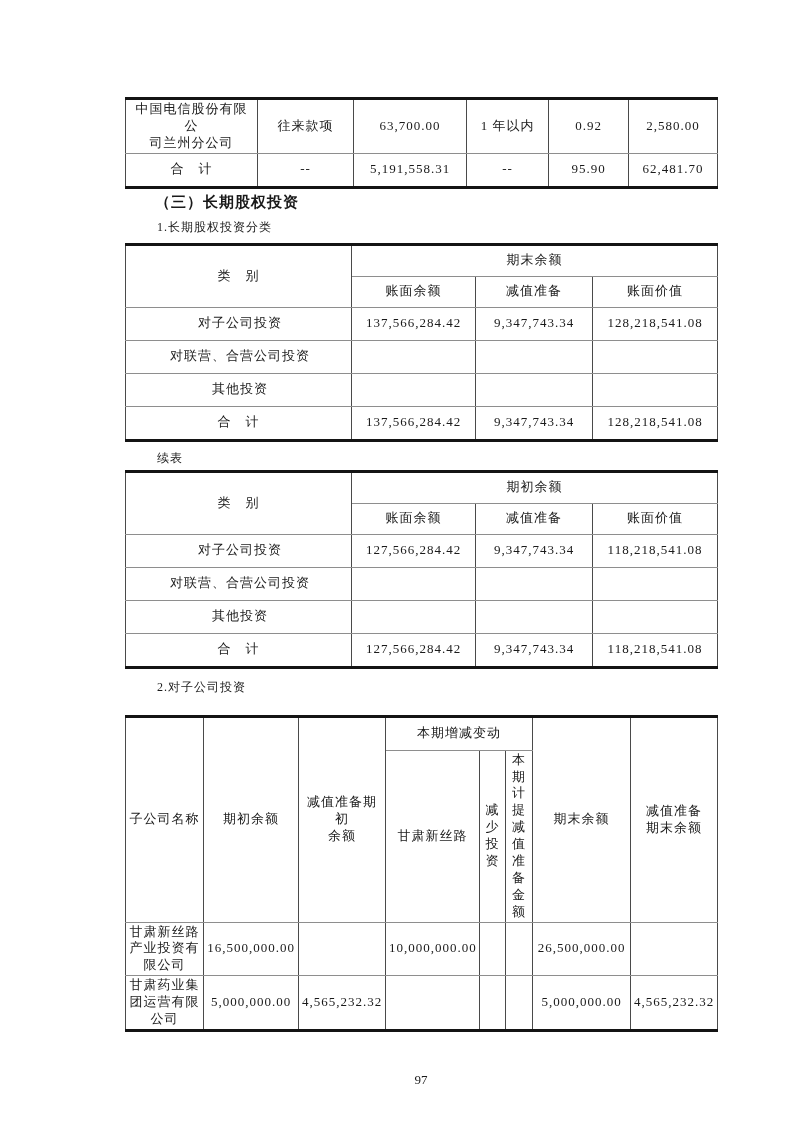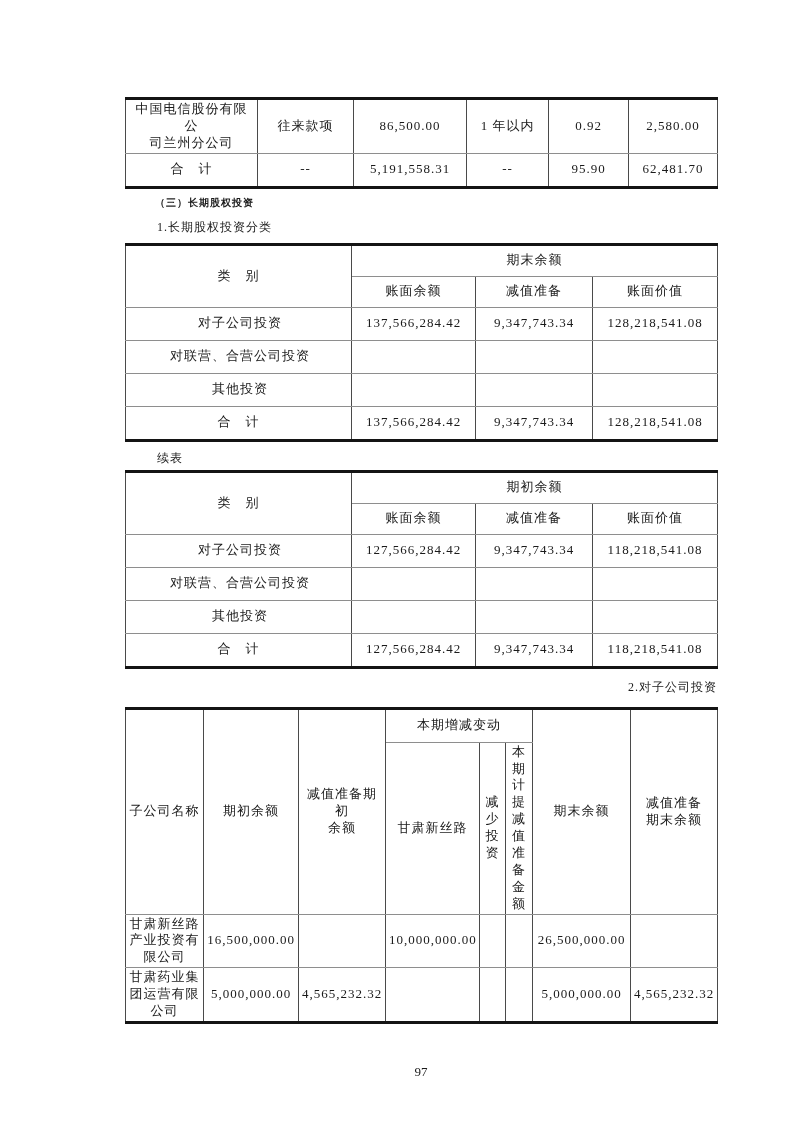--- a/index.html
+++ b/index.html
@@ -39,33 +39,33 @@
   .pre { white-space: pre-line; }
   .left { text-align: left; padding-left: 5px; }
   .num { text-align: right; padding-right: 8px; letter-spacing: 0; }
   .t1 { margin-top: 97px; padding-left: 29px; }
   .t1 tr.r1 td { height: 45px; }
   .t1 tr.r2 td { height: 44px; }
   .t1 tr.r3 td { height: 30px; }
 
   .heading {
     margin: 5px 0 0 30px;
-    font-size: 10px;
+    font-size: 15px;
     font-weight: bold;
     letter-spacing: 1px;
     line-height: 17px;
   }
   .subheading {
     font-size: 12px;
     letter-spacing: 1px;
     line-height: 16px;
   }
   .sub1 { margin: 8px 0 8px 32px; }
   .contlabel { margin: 8px 0 4px 32px; }
-  .sub2 { margin: 10px 0 12px 32px; text-align: right; }
+  .sub2 { margin: 10px 0 20px 32px; }
 
   .tcls tr.hr1 th { height: 28px; }
   .tcls tr.hr2 th { height: 28px; }
   .tcls tr.dr td { height: 30px; }
   .tcls td.cat { padding-left: 6px; }
 
   .t4 { line-height: 1.2; }
   .t4 tr.hr1 th { height: 30px; }
   .t4 tr.hr2 th { height: 155px; letter-spacing: 1px; padding: 1px 1px; }
   .t4 td, .t4 th { line-height: 1.22; }
@@ -93,21 +93,21 @@
           <col style="width:113px">
         <col style="width:82px">
           <col style="width:80px">
           <col style="width:89px">
       </colgroup>
       <tbody>
           <tr class="r1">
         <td class="left pre">中国电信股份有限公
 司兰州分公司</td>
         <td>往来款项</td>
-        <td class="num">86,500.00</td>
+        <td class="num">63,700.00</td>
         <td>1 年以内</td>
         <td>0.92</td>
         <td class="num">2,580.00</td>
       </tr>
       <tr class="r3">
         <td>合　计</td>
         <td>--</td>
         <td class="num">5,191,558.31</td>
         <td>--</td>
         <td>95.90</td>

